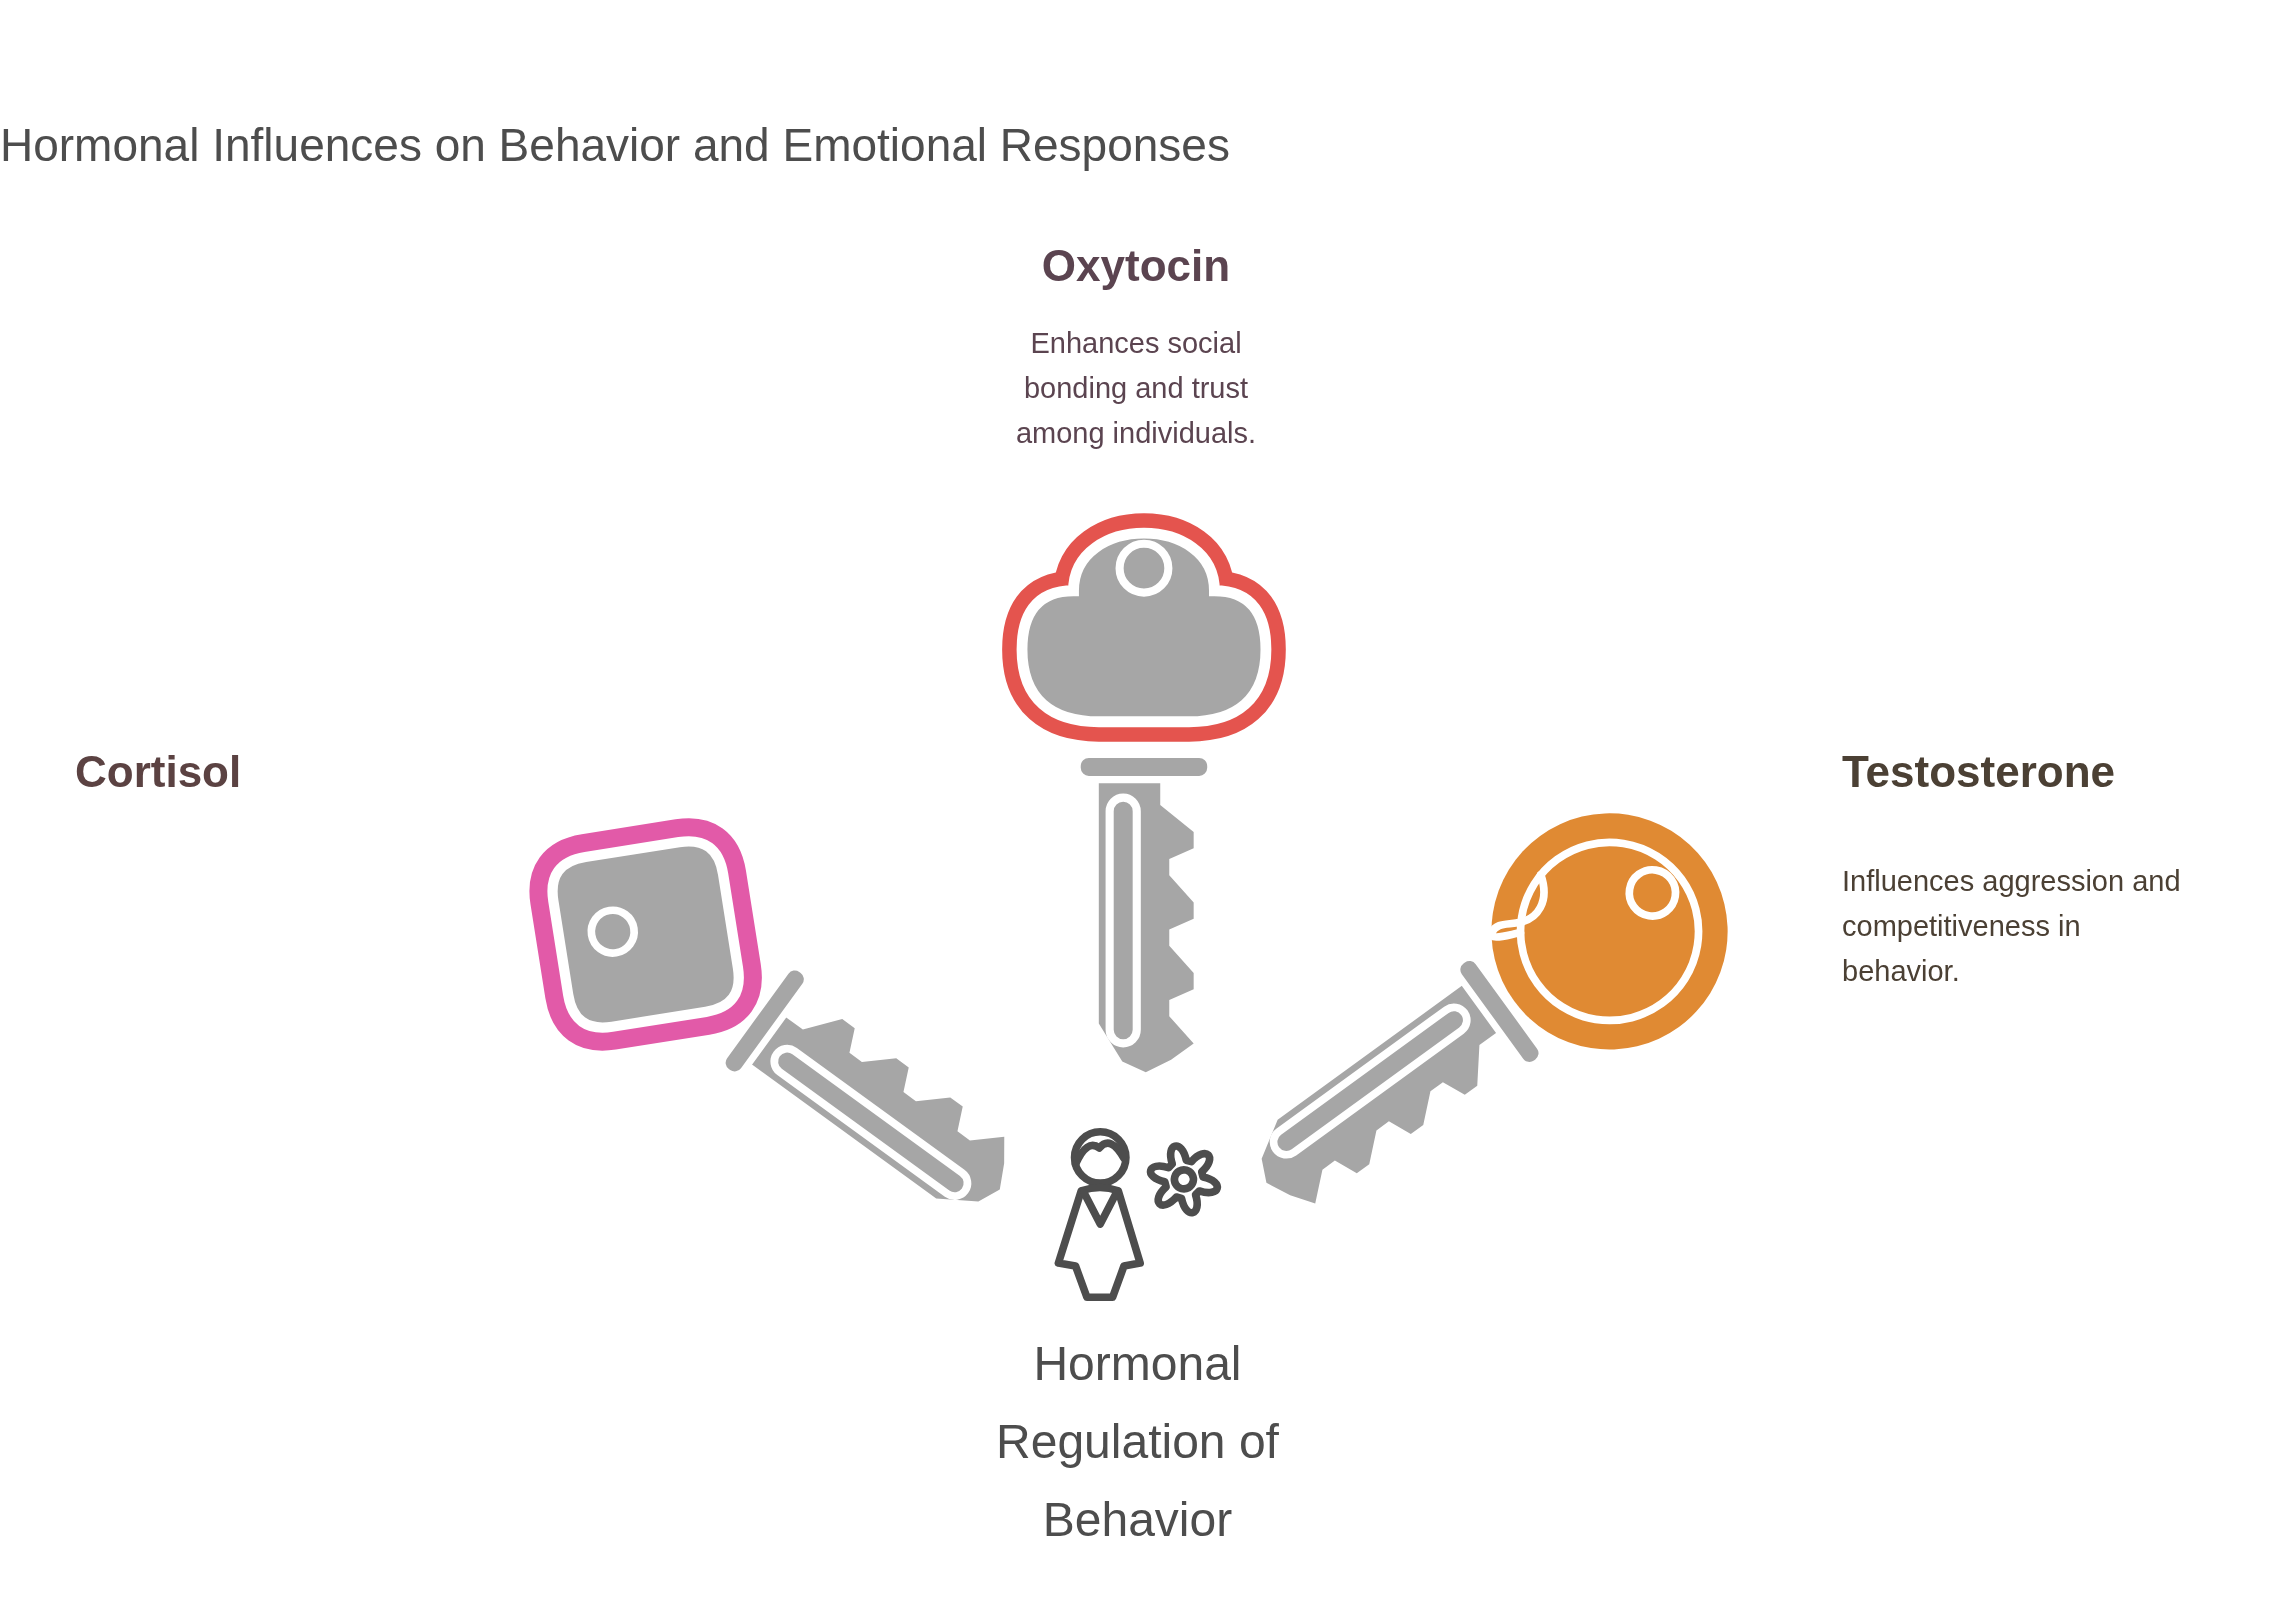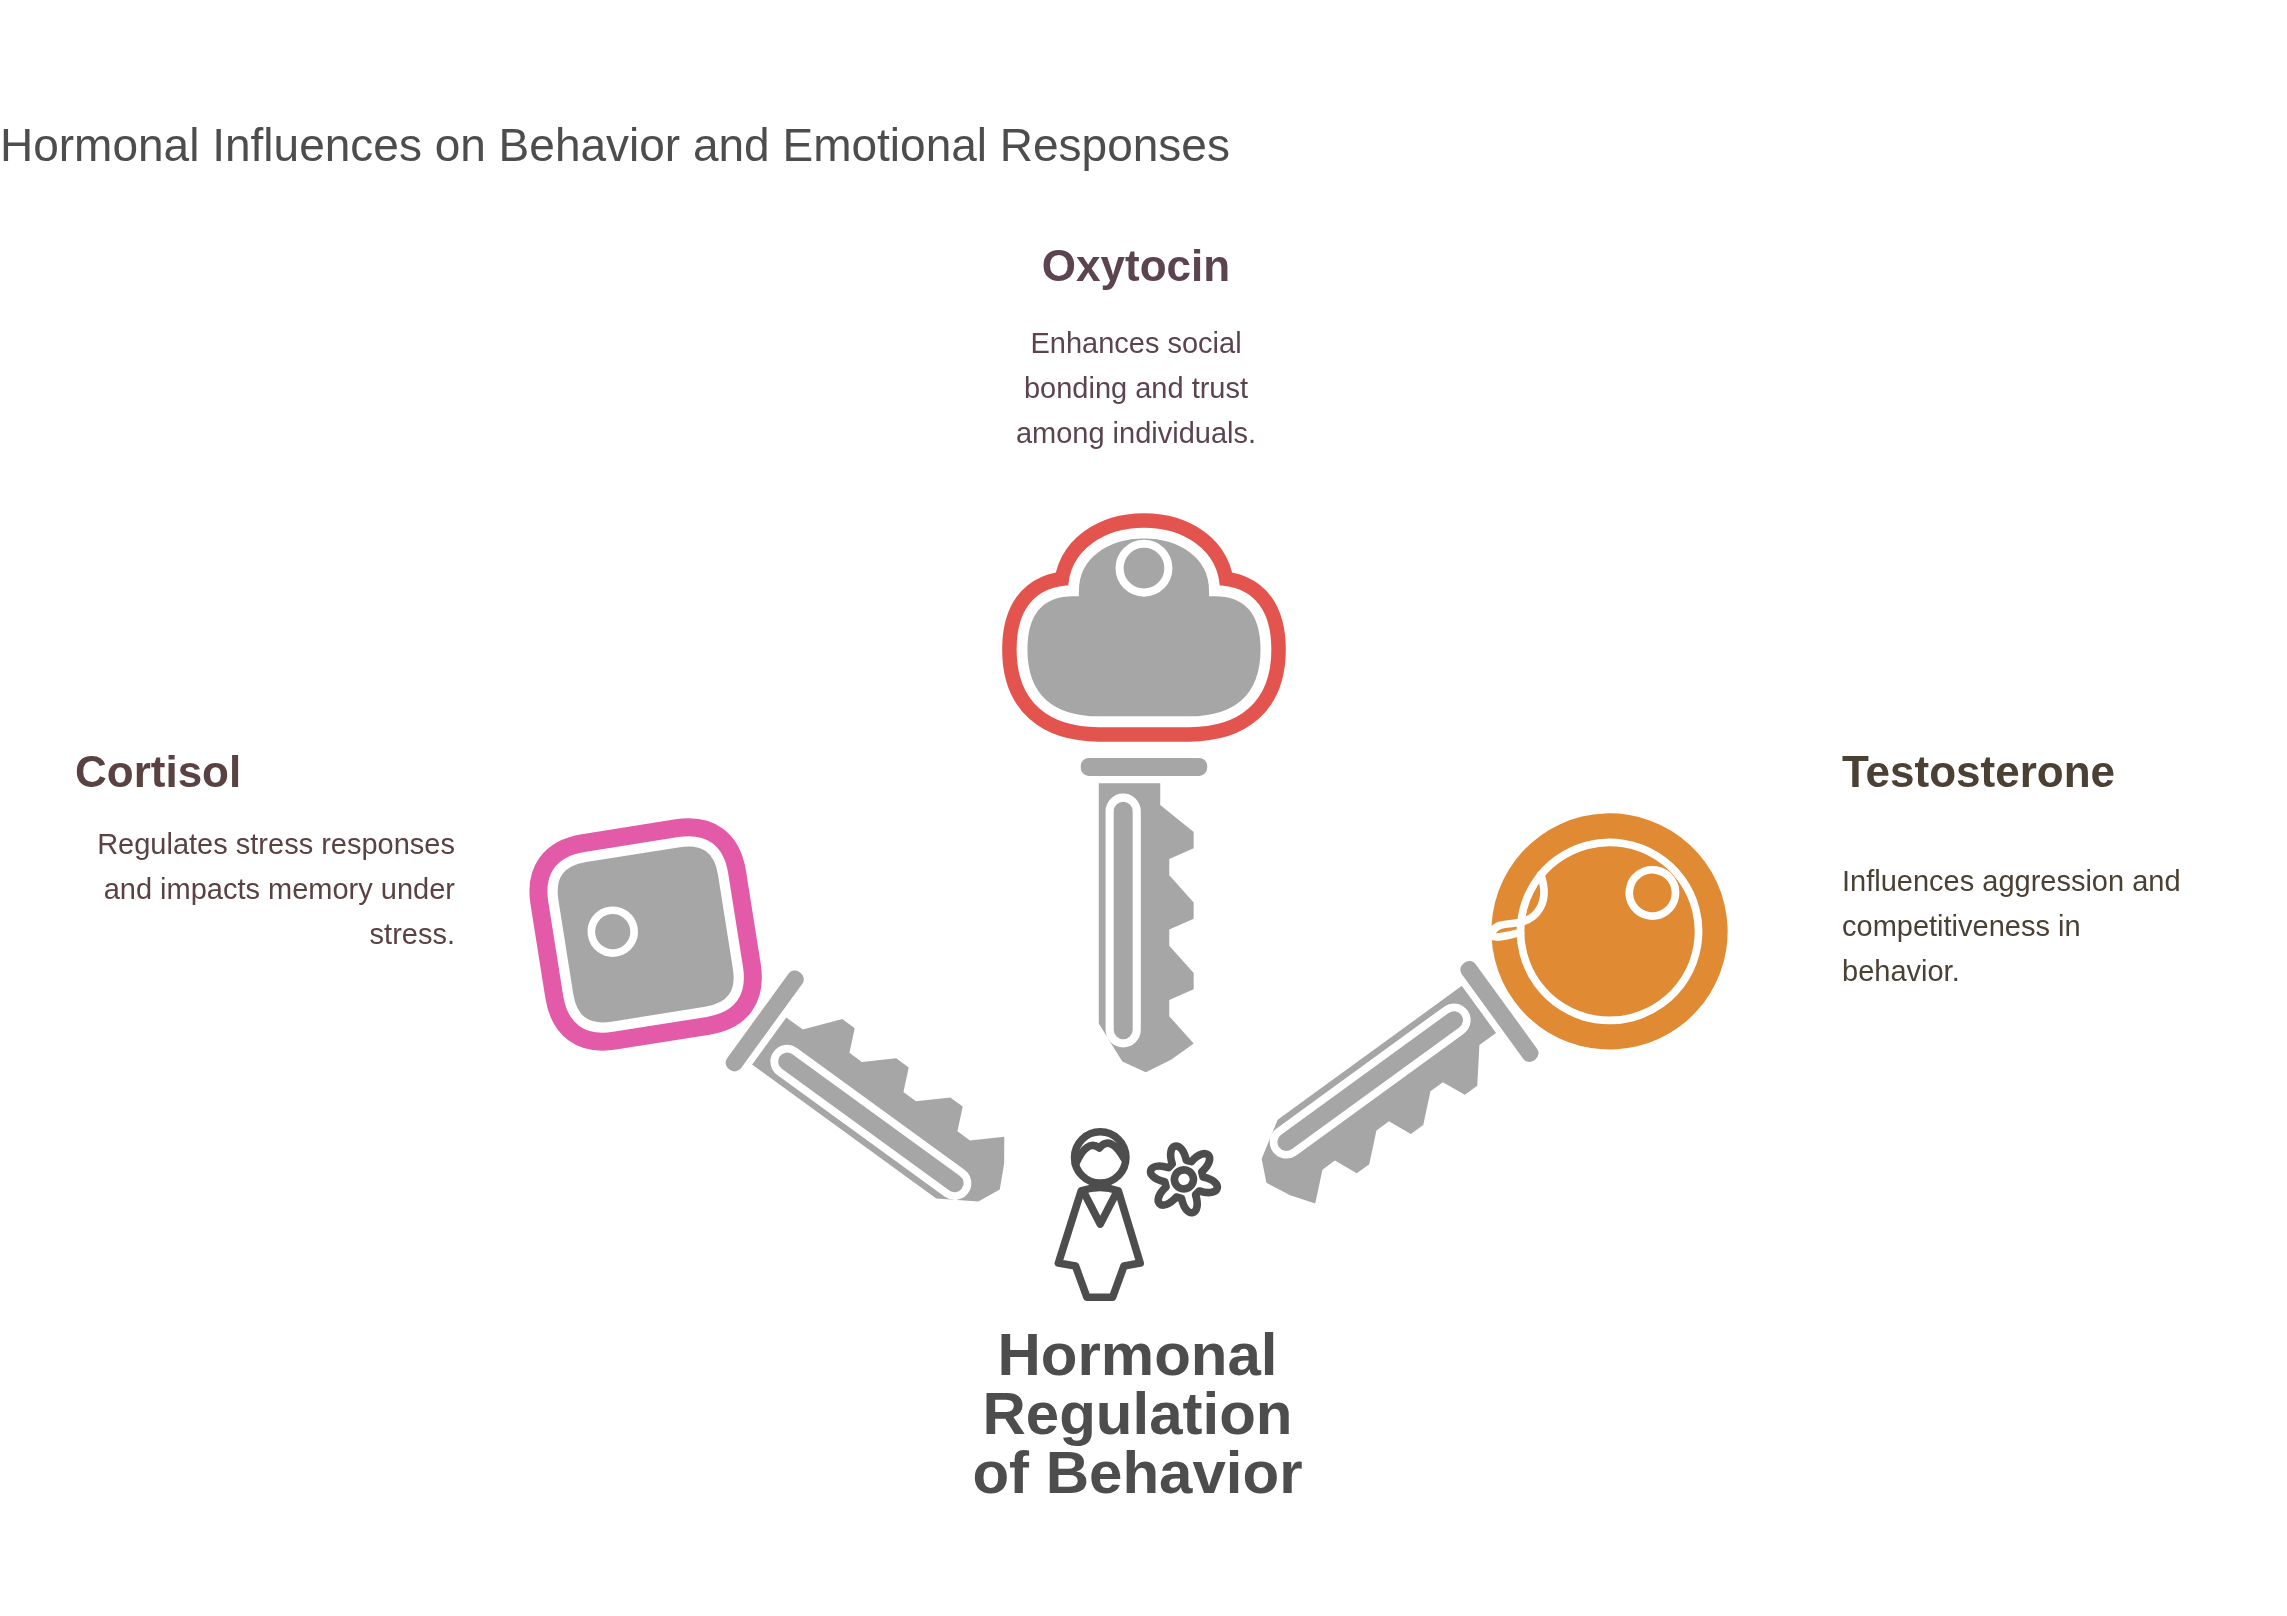--- a/index.html
+++ b/index.html
@@ -19,21 +19,21 @@
   .cor{color:var(--cortisol_text,#5b4242);}
   .tes{color:var(--testosterone_text,#4b4034);}
   #oxy-head{left:946px;top:228px;width:380px;text-align:center;}
   #oxy-desc{left:984px;top:321px;width:304px;text-align:center;}
   #cor-head{left:75px;top:734px;width:380px;text-align:left;}
   #cor-desc{left:75px;top:822px;width:380px;text-align:right;}
   #tes-head{left:1842px;top:734px;width:476px;text-align:left;}
   #tes-desc{left:1842px;top:822px;width:361px;text-align:left;margin-top:37px;}
   #center-label{
     left:957px;top:1325px;width:361px;text-align:center;
-    font-size:60px;font-weight:bold;line-height:59px;color:var(--title_color,#4d4d4d);
+    font-size:48px;font-weight:normal;line-height:78px;color:var(--title_color,#4d4d4d);
   }
   
   .kgray{fill:var(--key_gray,#a6a6a6);}
   .collar{fill:var(--key_gray,#a6a6a6);stroke:#ffffff;stroke-width:8;}
   .groove{fill:var(--key_gray,#a6a6a6);stroke:#ffffff;stroke-width:9;}
   .inner{fill:var(--key_gray,#a6a6a6);stroke:#ffffff;stroke-width:12;}
   .keyhole{fill:var(--key_gray,#a6a6a6);stroke:#ffffff;stroke-width:9;}
   .wline{fill:none;stroke:#ffffff;stroke-width:9;stroke-linecap:round;}
   .band-oxy{fill:var(--oxytocin_accent,#e4544e);stroke:var(--oxytocin_accent,#e4544e);stroke-width:44;stroke-linejoin:round;}
   .band-cor{fill:var(--cortisol_accent,#e25aa8);stroke:var(--cortisol_accent,#e25aa8);stroke-width:54;stroke-linejoin:round;}
@@ -110,20 +110,19 @@
       </g>
     </g>
   </svg>
 
   <div id="title" class="abs">Hormonal Influences on Behavior and Emotional Responses</div>
 
   <div id="oxy-head" class="abs sec-head oxy">Oxytocin</div>
   <div id="oxy-desc" class="abs sec-desc oxy">Enhances social bonding and trust among individuals.</div>
 
   <div id="cor-head" class="abs sec-head cor">Cortisol</div>
-  <div id="cor-desc" class="abs sec-desc cor">Regulates stress responses and impacts memory under stress.</div>
 
   <div id="tes-head" class="abs sec-head tes">Testosterone</div>
   <div id="tes-desc" class="abs sec-desc tes">Influences aggression and competitiveness in behavior.</div>
 
   <div id="center-label" class="abs">Hormonal Regulation of Behavior</div>
 </div>
 
 
 </body></html>

